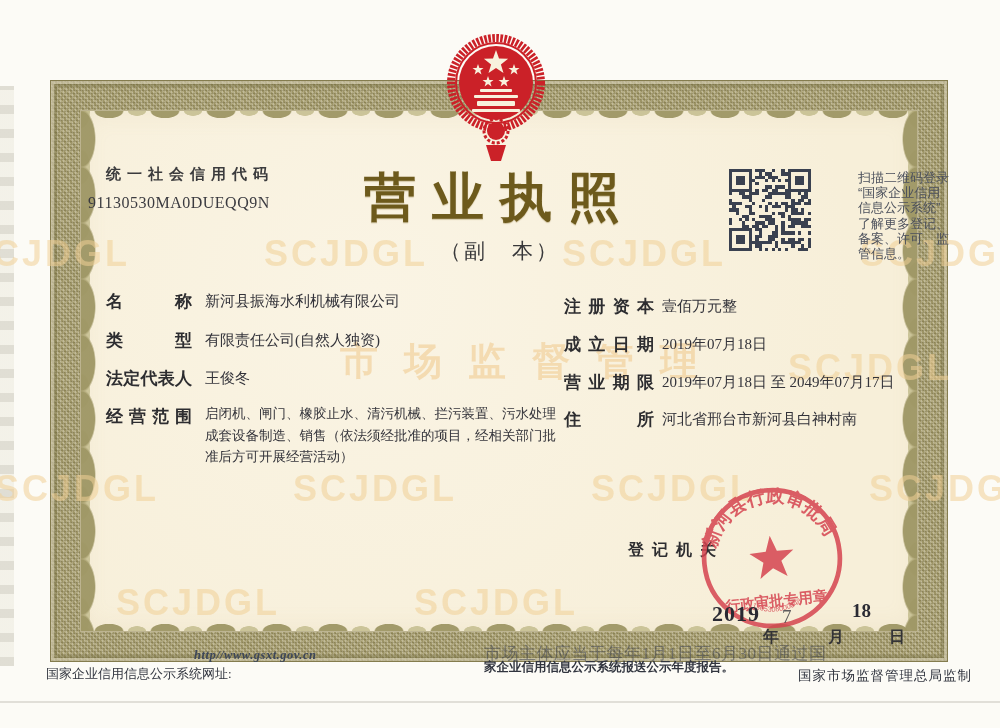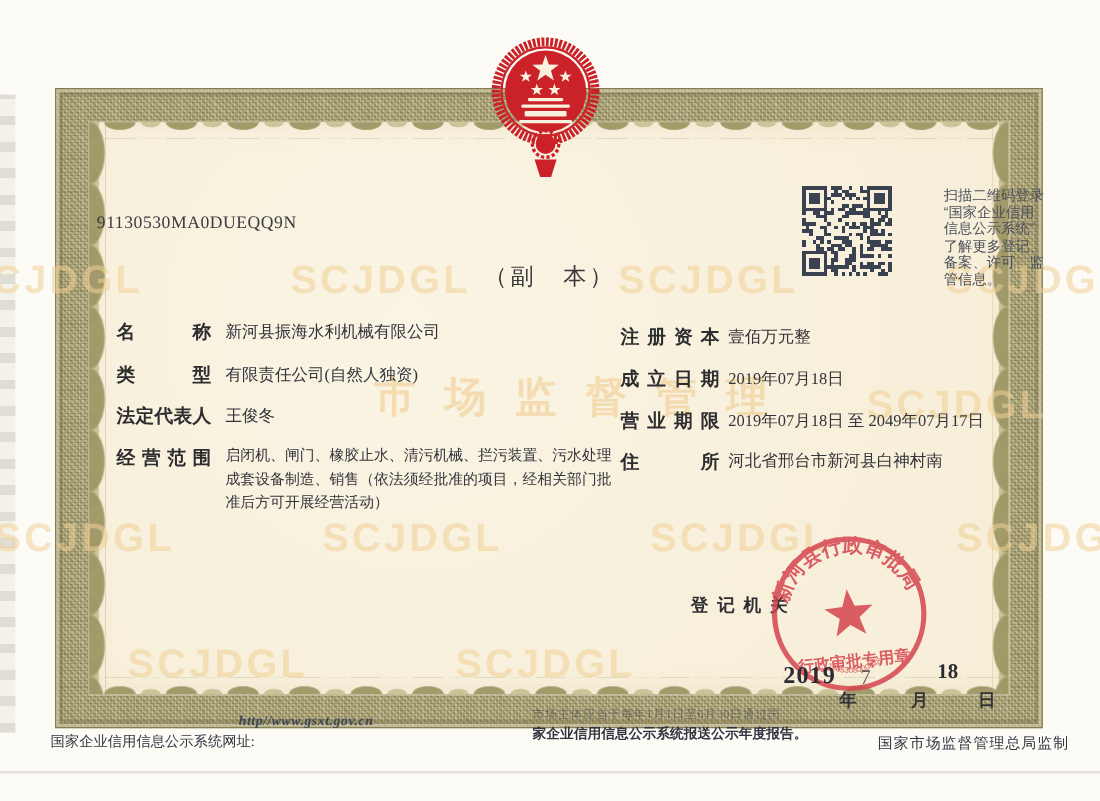--- a/index.html
+++ b/index.html
@@ -121,23 +121,23 @@
     color:#2d2d30; text-align:justify; text-align-last:justify; z-index:4;
   }
   .stamp{position:absolute; left:699px; top:485px; width:146px; height:146px; opacity:.84; z-index:5; transform:rotate(-6deg);}
   .d{position:absolute; z-index:6; color:#2a2a33; font-family:"Liberation Serif","DejaVu Serif",serif;margin-top:29px;}
   .d-year{left:712px; top:572px; font-size:22px; letter-spacing:1px; font-weight:bold;}
   .d-month{left:782px; top:577px; font-size:19px; opacity:.75;}
   .d-day{left:852px; top:571px; font-size:19px; font-weight:bold;}
   .d-unit{font-family:"Liberation Sans","DejaVu Sans",sans-serif; font-weight:bold; font-size:16px; color:#333336;}
   .d-y{left:763px; top:598px;} .d-m{left:828px; top:598px;} .d-d{left:889px; top:598px;}
   .foot{position:absolute; z-index:6; color:#31353f; font-family:"Liberation Serif","DejaVu Serif",serif;}
-  .foot-url{left:217px; top:648px; font-size:12.5px; font-style:italic; font-weight:bold; color:#3c4658; letter-spacing:.5px;}
+  .foot-url{left:194px; top:648px; font-size:12.5px; font-style:italic; font-weight:bold; color:#3c4658; letter-spacing:.5px;}
   .foot-web{left:46px; top:665px; font-size:13px;}
-  .foot-hidden{left:484px; top:642px; font-size:11px; color:rgba(52,58,76,.5); letter-spacing:.5px;text-align:center;}
+  .foot-hidden{left:484px; top:642px; font-size:17px; color:rgba(52,58,76,.5); letter-spacing:.5px;text-align:center;}
   .foot-notice{left:484px; top:659px; font-size:12.5px; font-weight:bold;}
   .foot-prod{left:798px; top:667px; font-size:13.5px; letter-spacing:1px;}
 </style>
 </head>
 <body>
 
 <div class="page">
 
   <div class="scan-edge"></div>
   <div class="scan-line"></div>
@@ -181,22 +181,24 @@
         <rect x="34" y="56" width="32" height="3" rx="1"></rect>
         <rect x="28" y="62" width="44" height="3" rx="1"></rect>
         <rect x="31" y="68" width="38" height="5" rx="1"></rect>
         <rect x="26" y="76" width="48" height="3" rx="1"></rect>
       </g>
       <circle cx="50" cy="98" r="9" fill="#cb2128"></circle>
       <circle cx="50" cy="98" r="12" fill="none" stroke="#cb2128" stroke-width="3" stroke-dasharray="3 2"></circle>
       <path d="M40 112 L60 112 L55 128 L45 128 Z" fill="#cb2128"></path>
     </svg>
 
+    <div class="credit-label">统一社会信用代码</div>
     <div class="credit-value">91130530MA0DUEQQ9N</div>
 
+    <div class="title">营业执照</div>
     <div class="subtitle">（副　本）</div>
 
     <div class="qr"><svg viewBox="0 0 25 25" width="100%" height="100%" shape-rendering="crispEdges" fill="#3a4150">
           <rect x="0" y="0" width="1" height="1"></rect>
           <rect x="1" y="0" width="1" height="1"></rect>
           <rect x="2" y="0" width="1" height="1"></rect>
           <rect x="3" y="0" width="1" height="1"></rect>
           <rect x="4" y="0" width="1" height="1"></rect>
           <rect x="5" y="0" width="1" height="1"></rect>
           <rect x="6" y="0" width="1" height="1"></rect>

